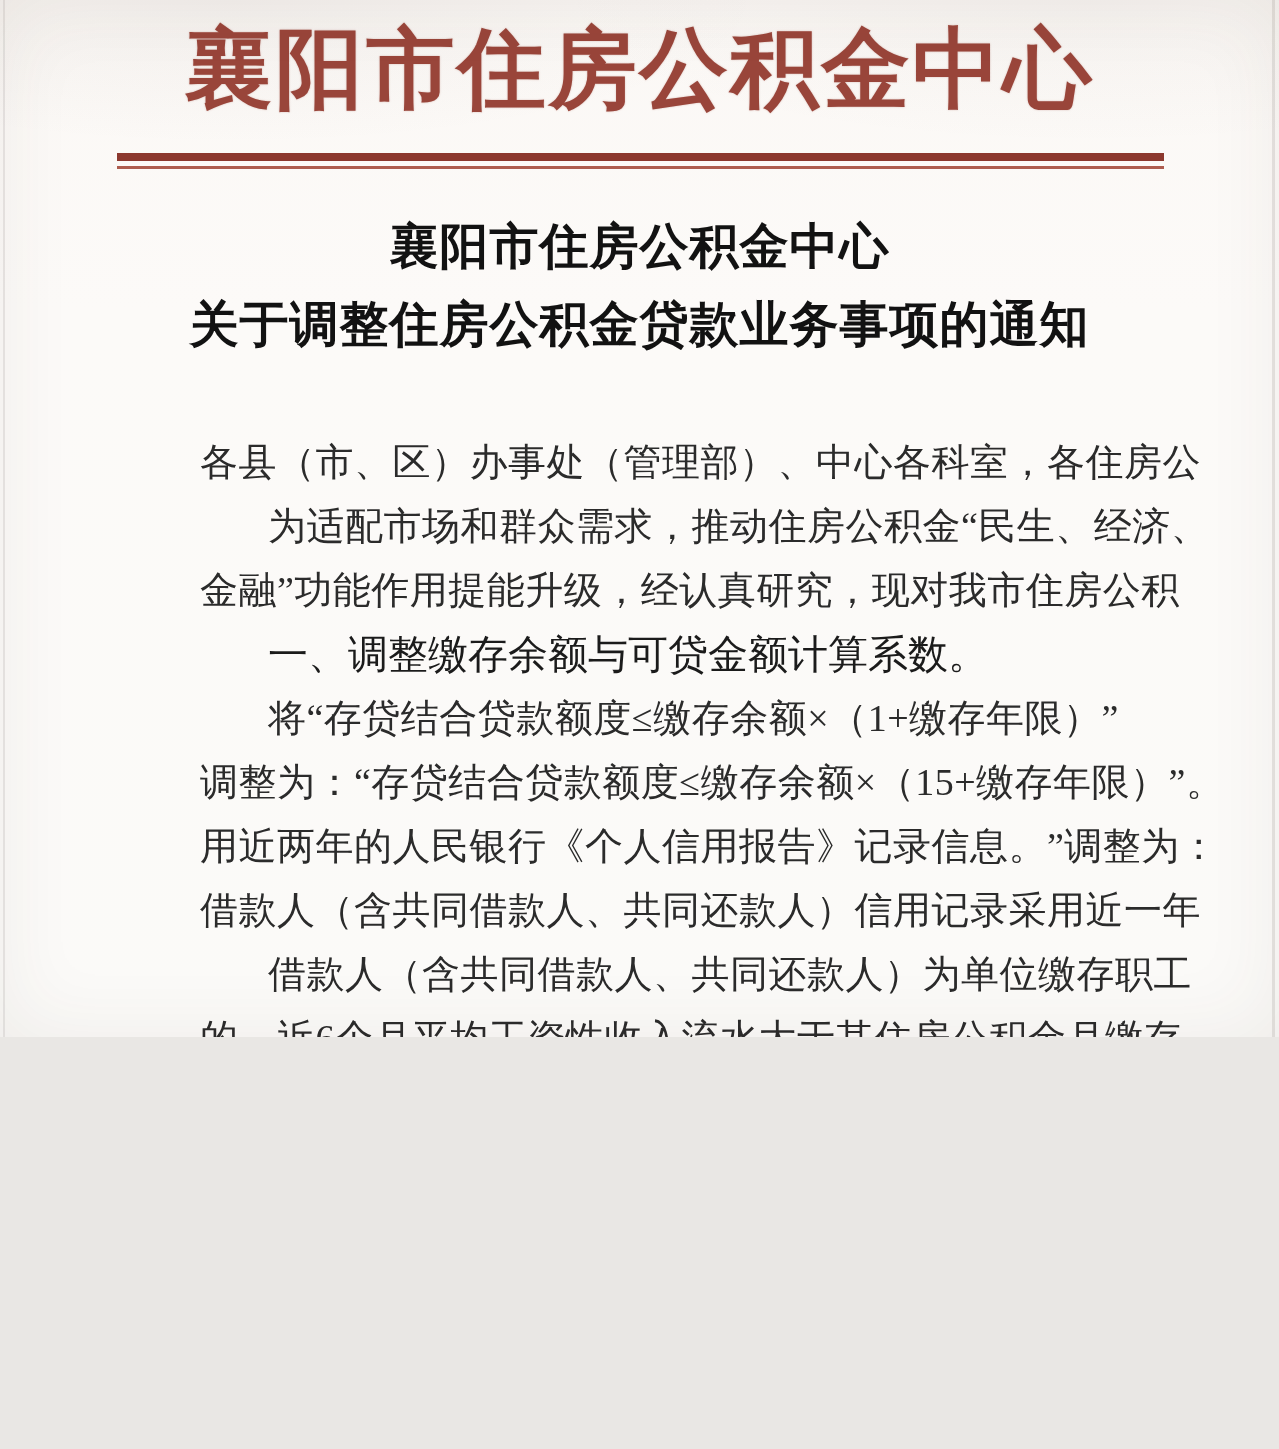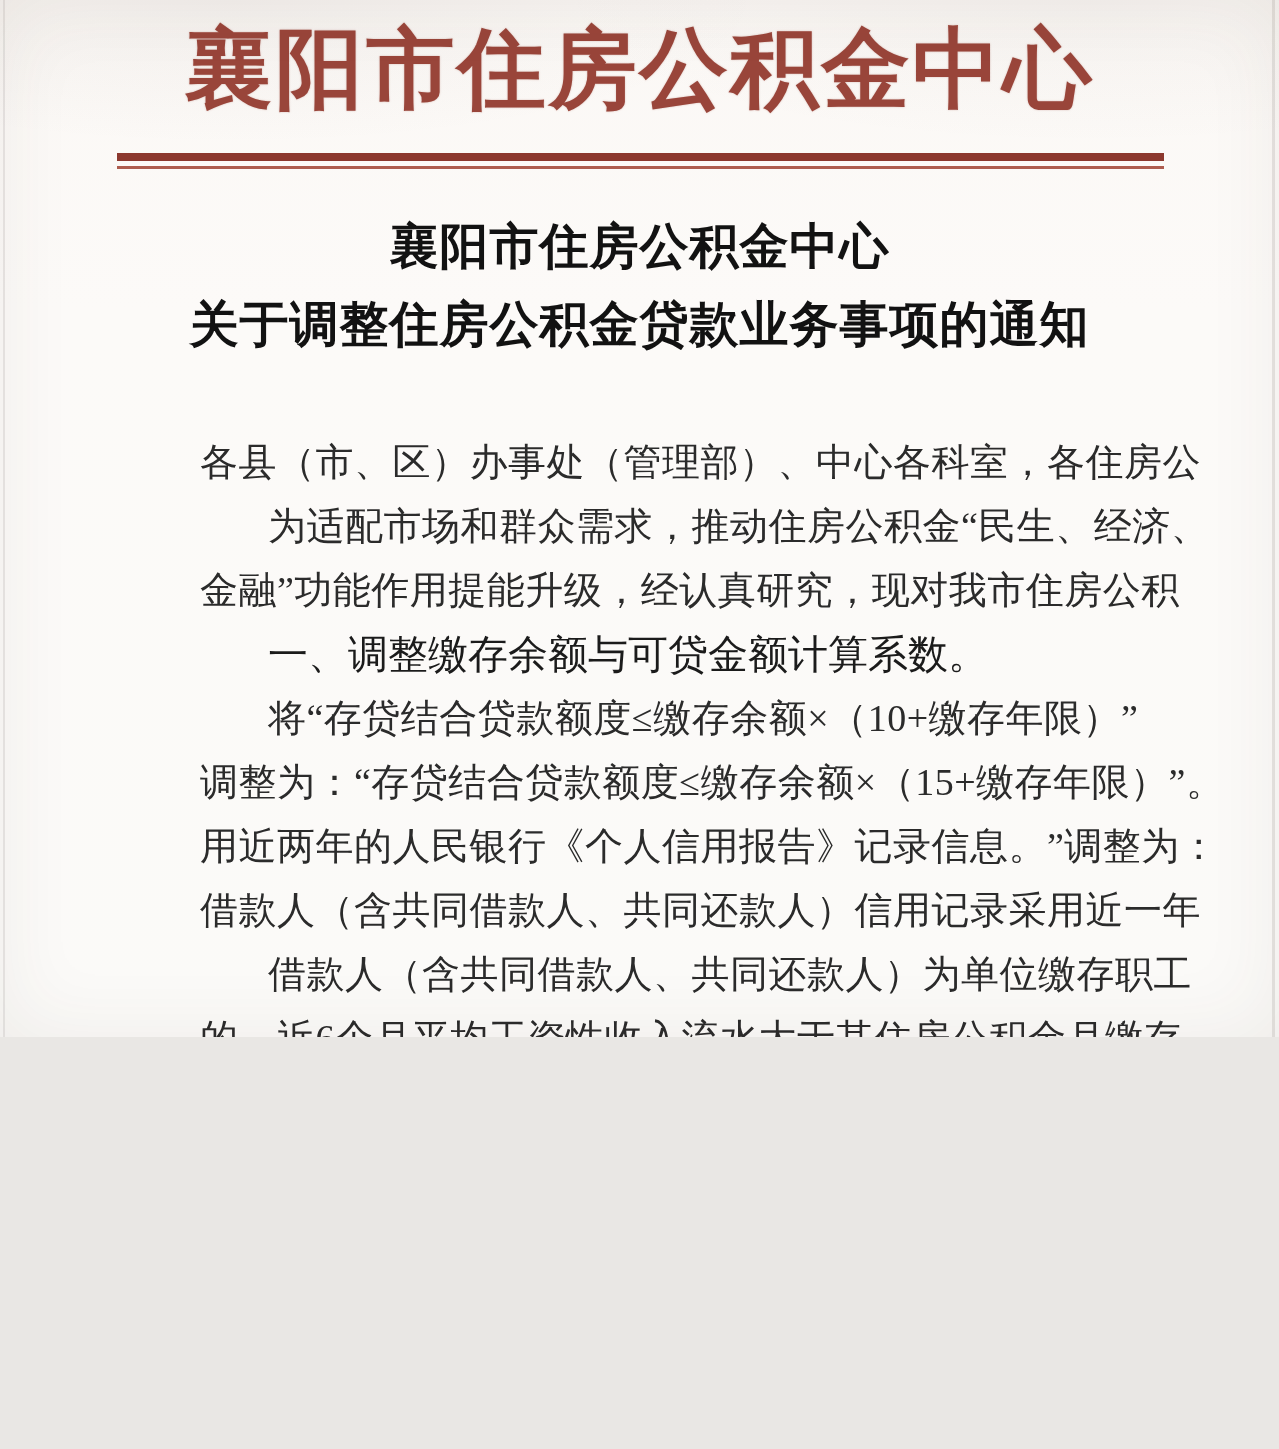--- a/index.html
+++ b/index.html
@@ -115,21 +115,21 @@
   <div class="doc-title">
     <div class="doc-title-line">襄阳市住房公积金中心</div>
     <div class="doc-title-line">关于调整住房公积金贷款业务事项的通知</div>
   </div>
 
   <main class="doc-body">
     <div class="line">各县（市、区）办事处（管理部）、中心各科室，各住房公</div>
     <div class="line indent">为适配市场和群众需求，推动住房公积金“民生、经济、</div>
     <div class="line">金融”功能作用提能升级，经认真研究，现对我市住房公积</div>
     <div class="line heading">一、调整缴存余额与可贷金额计算系数。</div>
-    <div class="line indent">将“存贷结合贷款额度≤缴存余额×（10+缴存年限）”</div>
+    <div class="line indent">将“存贷结合贷款额度≤缴存余额×（1+缴存年限）”</div>
     <div class="line">调整为：“存贷结合贷款额度≤缴存余额×（15+缴存年限）”。</div>
     <div class="line">用近两年的人民银行《个人信用报告》记录信息。”调整为：</div>
     <div class="line">借款人（含共同借款人、共同还款人）信用记录采用近一年</div>
     <div class="line indent">借款人（含共同借款人、共同还款人）为单位缴存职工</div>
     <div class="line">的，近6个月平均工资性收入流水大于其住房公积金月缴存</div>
   </main>
 
 </div>
 
 </body></html>

